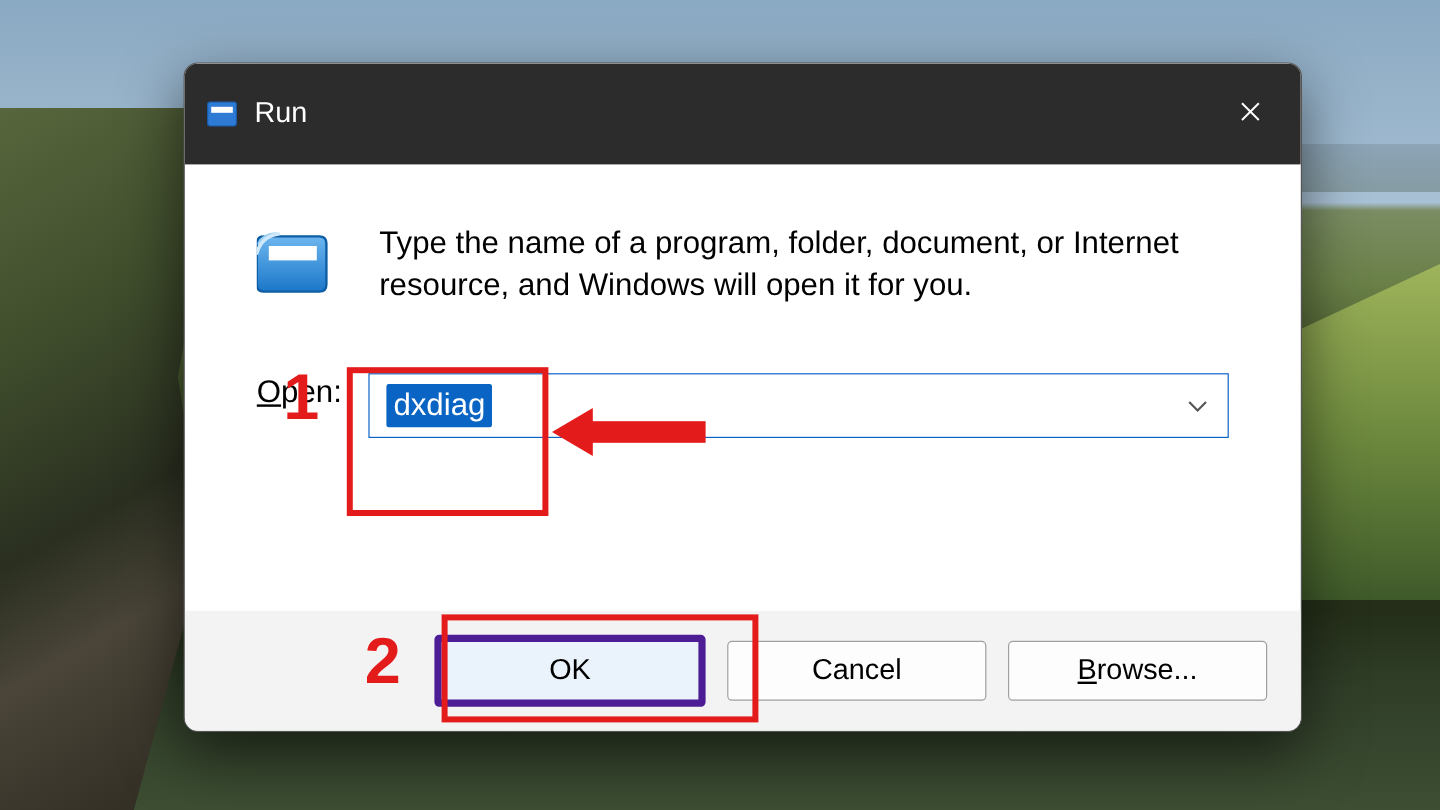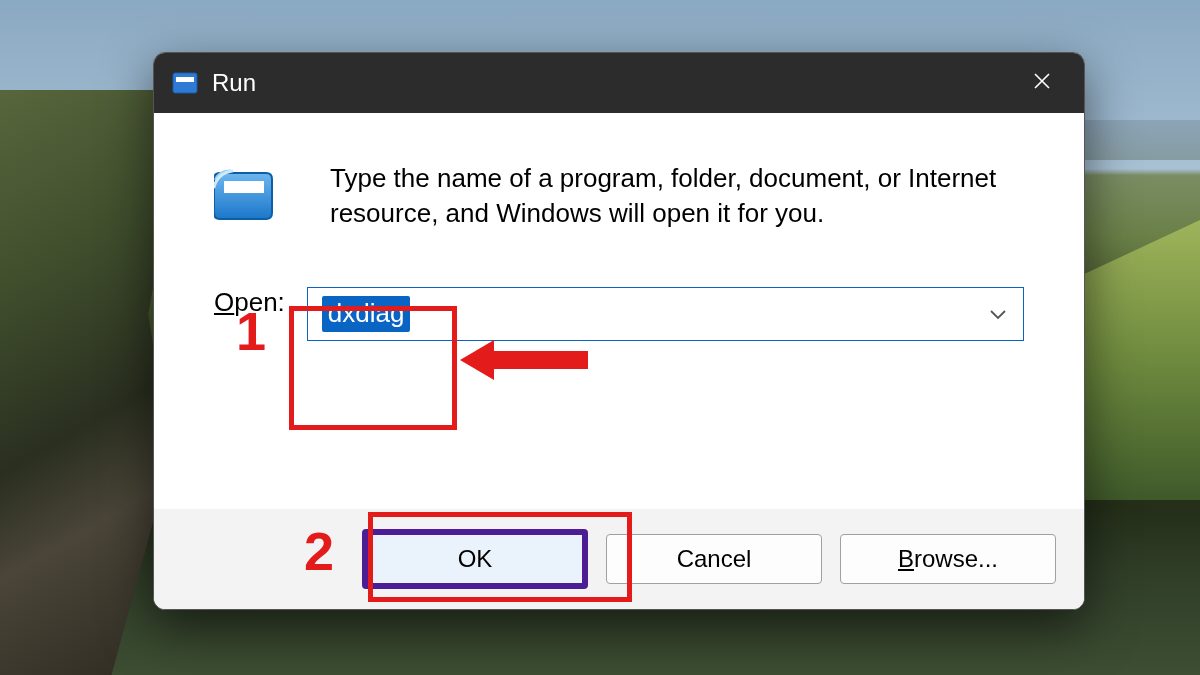--- a/index.html
+++ b/index.html
@@ -29,38 +29,38 @@
   }
 
   .dialog{
     position:absolute;left:153px;top:52px;width:930px;height:556px;
     background:#fff;border:1px solid #555;border-radius:12px;
     box-shadow:0 18px 50px rgba(0,0,0,.55);
     display:flex;flex-direction:column;overflow:hidden;
   }
   .titlebar{
     height:60px;background:#2c2c2c;color:#fff;display:flex;align-items:center;
-    padding:0 18px;gap:14px;
+    padding:12px 18px;gap:14px;
   }
   .titlebar .app-icon{
     width:26px;height:22px;position:relative;
   }
   .titlebar .app-icon svg{display:block;}
   .titlebar .title-text{font-size:24px;font-weight:400;}
   .titlebar .spacer{flex:1;}
   .titlebar .close-btn{
     width:48px;height:48px;display:flex;align-items:center;justify-content:center;
     cursor:pointer;border-radius:4px;
   }
   .titlebar .close-btn svg{width:20px;height:20px;}
 
   .body-area{
     flex:1;display:flex;flex-direction:column;padding:48px 60px 0 60px;color:#000;
   }
-  .info-row{display:flex;gap:52px;align-items:flex-start;}
+  .info-row{display:flex;gap:38px;align-items:flex-start;}
   .big-icon{width:64px;height:56px;flex:none;margin-top:4px;}
   .info-text{font-size:26px;line-height:1.35;}
 
   .open-row{display:flex;align-items:flex-start;gap:22px;margin-top:56px;}
   .open-label{font-size:26px;}
   .open-label .u{text-decoration:underline;}
   .combo{
     position:relative;flex:1;height:52px;border:1px solid #0a64c4;background:#fff;
     display:flex;align-items:center;
   }

